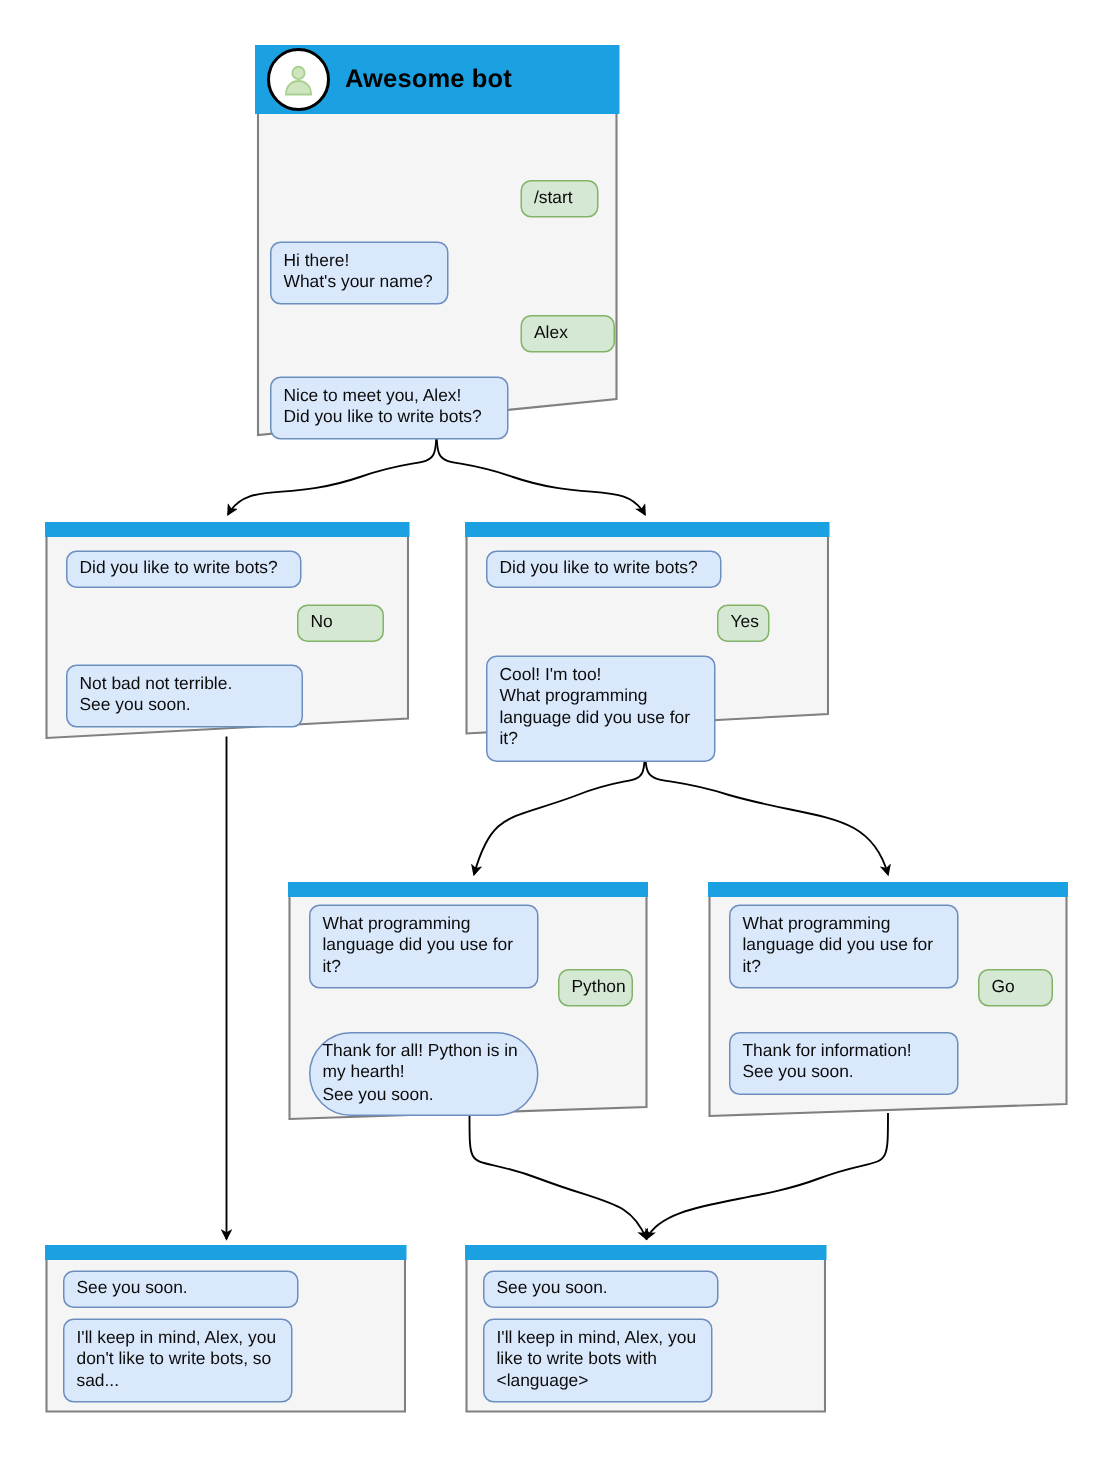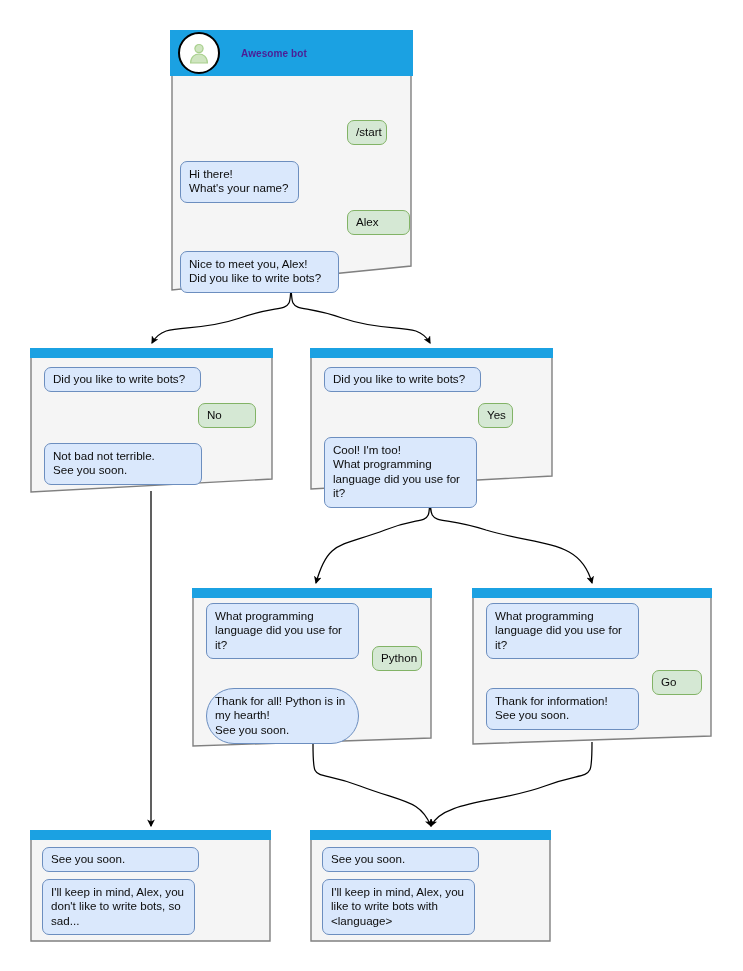--- a/index.html
+++ b/index.html
@@ -19,21 +19,21 @@
     position:absolute;left:0;top:0;right:0;height:10px;background:#1ba1e2;
   }
   .hdr.tall{height:46px;display:flex;align-items:center;}
 
   .avatar{
     width:38px;height:38px;border-radius:50%;background:#ffffff;
     border:2px solid #000000;margin-left:8px;flex:0 0 auto;
     display:flex;align-items:center;justify-content:center;position:relative;
   }
   .bot-title{
-    color:#4c1d95;font-weight:bold;font-size:10px;margin-left:21px;
+    color:#000000;font-weight:bold;font-size:17px;margin-left:10px;
     letter-spacing:.1px;white-space:nowrap;
   }
 
   .msgs{position:absolute;left:0;right:0;top:10px;bottom:0;}
   .msgs.withhead{top:46px;}
 
   .bubble{
     position:absolute;box-sizing:border-box;
     border-radius:7px;border:1px solid #6c8ebf;background:#dae8fc;
     color:#0b0b0b;font-size:11.6px;line-height:14.4px;
@@ -74,21 +74,21 @@
       <div class="hdr tall">
         <div class="avatar">
           <svg width="24" height="24" viewBox="0 0 24 24" aria-hidden="true">
             <circle cx="12" cy="7.6" r="4.1" fill="#cfe5c0" stroke="#a9d08e" stroke-width="1.2"></circle>
             <path d="M3.6 22 C3.6 15.6 8.0 13.0 12 13.0 C16 13.0 20.4 15.6 20.4 22 Z" fill="#cfe5c0" stroke="#a9d08e" stroke-width="1.2"></path>
           </svg>
         </div>
         <div class="bot-title">Awesome bot</div>
       </div>
       <div class="msgs withhead">
-        <div class="bubble user thin" style="left:177px;top:44px;width:40px;">/start</div>
+        <div class="bubble user thin" style="left:177px;top:44px;width:52px;">/start</div>
         <div class="bubble" style="left:10px;top:85px;width:119px;">Hi there!
 What's your name?</div>
         <div class="bubble user thin" style="left:177px;top:134px;width:63px;">Alex</div>
         <div class="bubble" style="left:10px;top:175px;width:159px;">Nice to meet you, Alex!
 Did you like to write bots?</div>
       </div>
     </div>
   </div>
 
   <div class="card" style="left:30px;top:348px;width:243px;height:146px;">
@@ -141,21 +141,21 @@
 
   <div class="card" style="left:472px;top:588px;width:240px;height:158px;">
     <svg class="shape" viewBox="0 0 240 158" preserveAspectRatio="none">
       <polygon points="1,1 239,1 239,148 1,156" fill="#f5f5f5" stroke="#808080" stroke-width="1.4"></polygon>
     </svg>
     <div class="content">
       <div class="hdr"></div>
       <div class="msgs">
         <div class="bubble" style="left:14px;top:5px;width:153px;">What programming
 language did you use for it?</div>
-        <div class="bubble user thin" style="left:180px;top:48px;width:50px;margin-top:24px;">Go</div>
+        <div class="bubble user thin" style="left:180px;top:48px;width:50px;">Go</div>
         <div class="bubble" style="left:14px;top:90px;width:153px;">Thank for information!
 See you soon.</div>
       </div>
     </div>
   </div>
 
   <div class="card" style="left:30px;top:830px;width:241px;height:112px;">
     <svg class="shape" viewBox="0 0 241 112" preserveAspectRatio="none">
       <polygon points="1,1 240,1 240,111 1,111" fill="#f5f5f5" stroke="#808080" stroke-width="1.4"></polygon>
     </svg>

